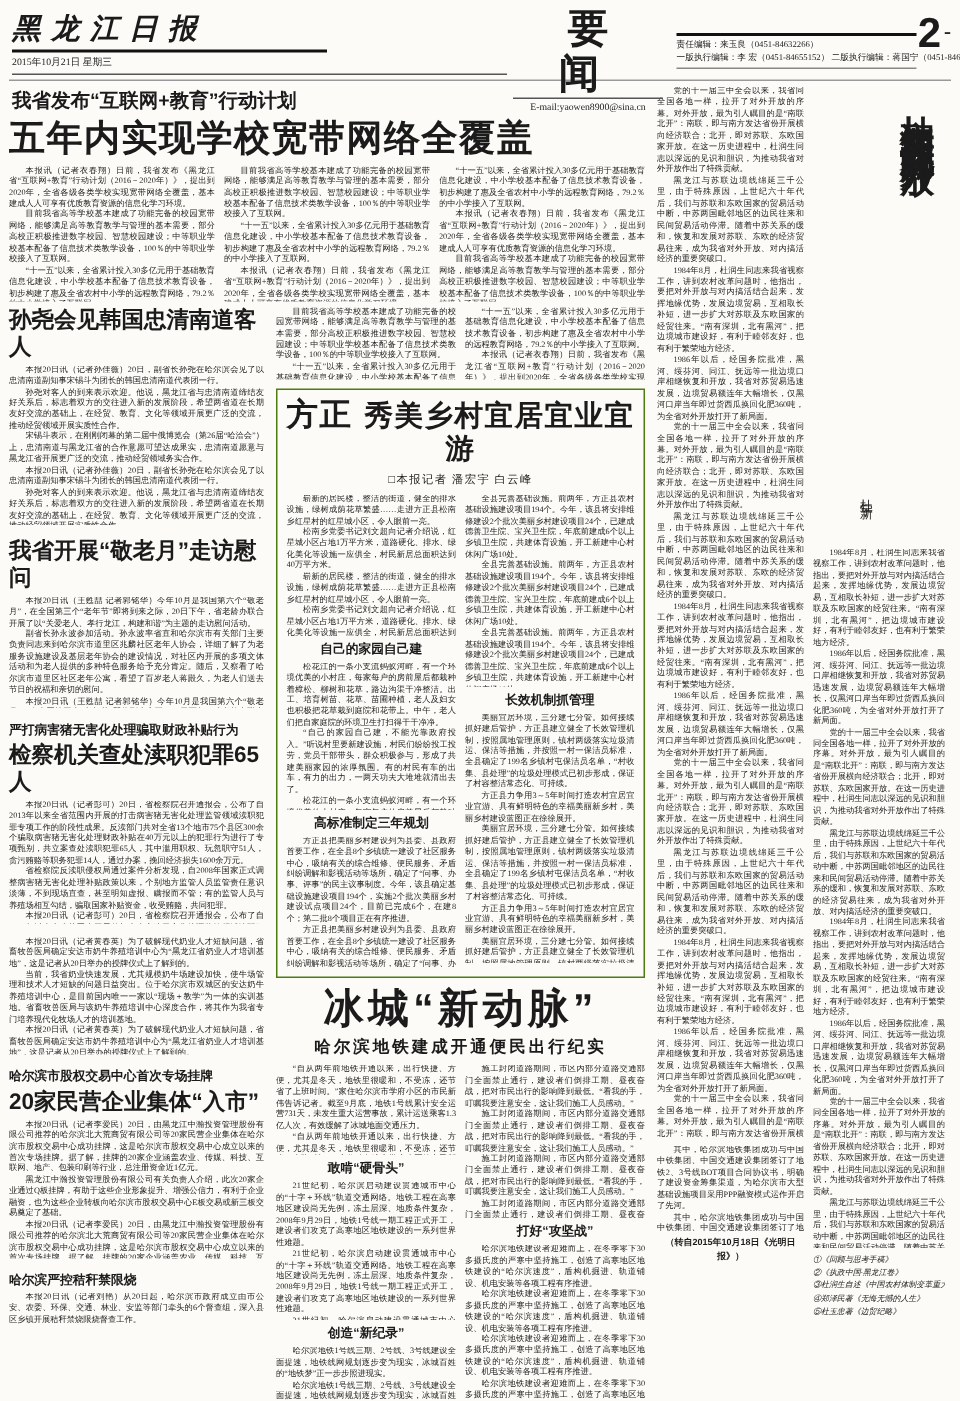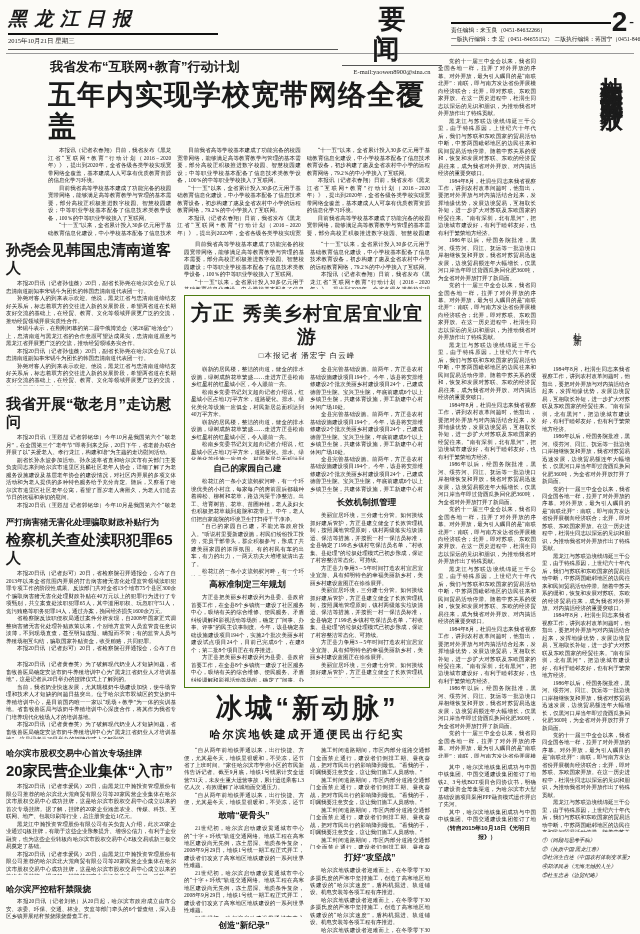--- a/index.html
+++ b/index.html
@@ -31,21 +31,21 @@
   .pagenum-dash { font-size:14px; font-weight:bold; margin-left:2px; }
 
   
   .content { display:flex; gap:8px; padding-top:4px; height:878px; }
   .lm { width:424px; }
   .col-right { width:192px; display:flex; gap:6px; }
 
   
   .kicker { font-family:"Liberation Sans", sans-serif; font-weight:bold; font-size:13px; margin:0 0 3px 2px; }
   .kicker-sm { font-family:"Liberation Sans", sans-serif; font-weight:bold; font-size:8.5px; margin-bottom:2px; }
-  .headline-xl { font-family:"Liberation Sans", sans-serif; font-weight:900; font-size:28px;
+  .headline-xl { font-family:"Liberation Sans", sans-serif; font-weight:900; font-size:24px;
                  letter-spacing:1px; line-height:1.15; margin-bottom:4px; }
   .headline { font-family:"Liberation Sans", sans-serif; font-weight:900; font-size:15px;
               line-height:1.2; margin-bottom:3px; }
   .cols { display:flex; gap:6px; }
   .cols > div { flex:1 1 0; }
 
   .fill { overflow:hidden; text-align:justify; }
   .fill p { font-size:5.5px; line-height:1.36; text-indent:2em; color:#1c1c1c; }
 
   .row2 { display:flex; gap:8px; margin-top:4px; }
@@ -104,21 +104,21 @@
     <div class="pagenum-wrap">
       <div class="pagenum">2</div>
       <div class="pagenum-dash">-</div>
     </div>
   </header>
 
   <div class="content">
 
     <div class="lm">
 
-      <article style="margin-bottom:2px;margin-left:42px;">
+      <article style="margin-bottom:2px;">
         <div class="kicker">我省发布“互联网+教育”行动计划</div>
         <div class="headline-xl">五年内实现学校宽带网络全覆盖</div>
         <div class="cols">
           <div class="fill" style="height:90px">
               <p>本报讯（记者衣春翔）日前，我省发布《黑龙江省“互联网+教育”行动计划（2016－2020年）》，提出到2020年，全省各级各类学校实现宽带网络全覆盖，基本建成人人可享有优质教育资源的信息化学习环境。</p>
               <p>目前我省高等学校基本建成了功能完备的校园宽带网络，能够满足高等教育教学与管理的基本需要，部分高校正积极推进数字校园、智慧校园建设；中等职业学校基本配备了信息技术类教学设备，100％的中等职业学校接入了互联网。</p>
               <p>“十一五”以来，全省累计投入30多亿元用于基础教育信息化建设，中小学校基本配备了信息技术教育设备，初步构建了惠及全省农村中小学的远程教育网络，79.2％的中小学接入了互联网。</p>
             </div>
           <div class="fill" style="height:90px">
               <p>目前我省高等学校基本建成了功能完备的校园宽带网络，能够满足高等教育教学与管理的基本需要，部分高校正积极推进数字校园、智慧校园建设；中等职业学校基本配备了信息技术类教学设备，100％的中等职业学校接入了互联网。</p>

